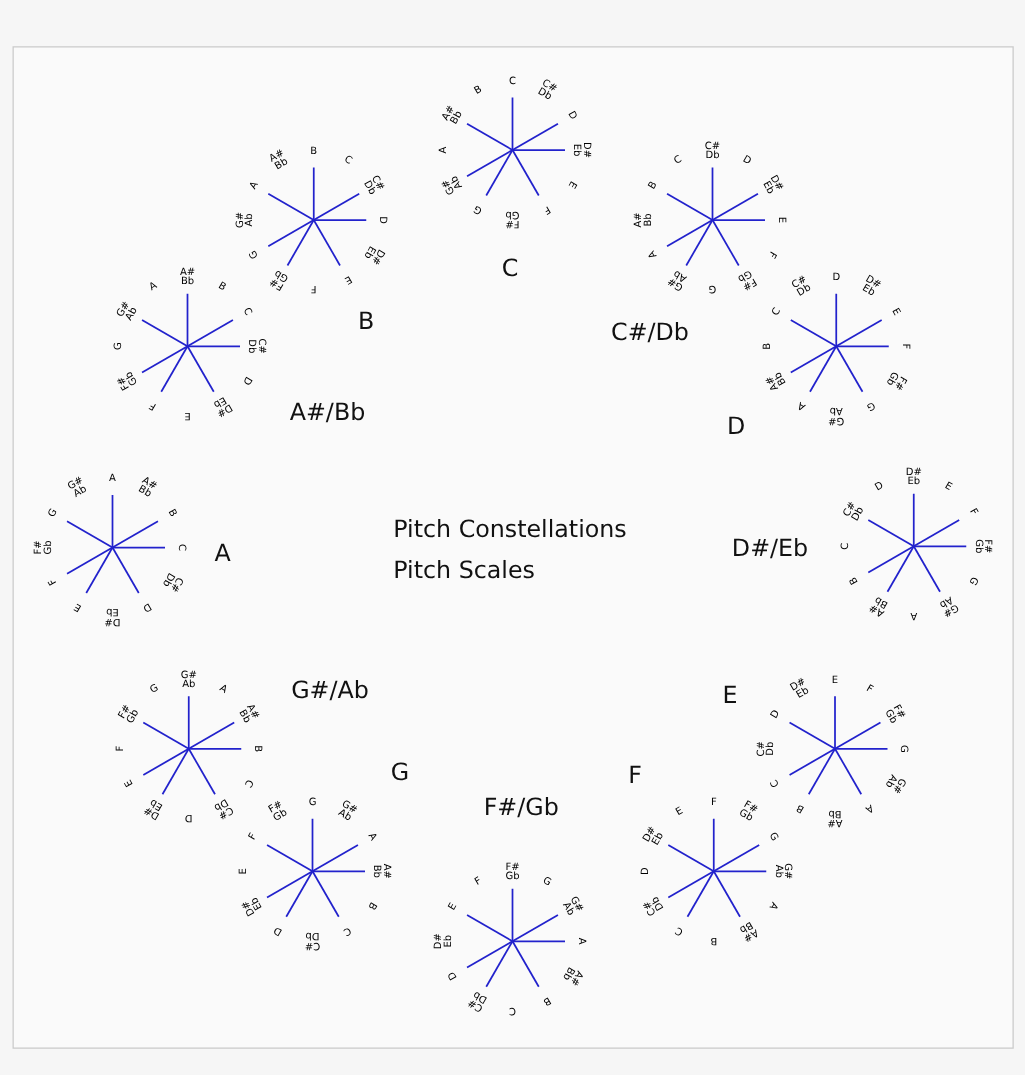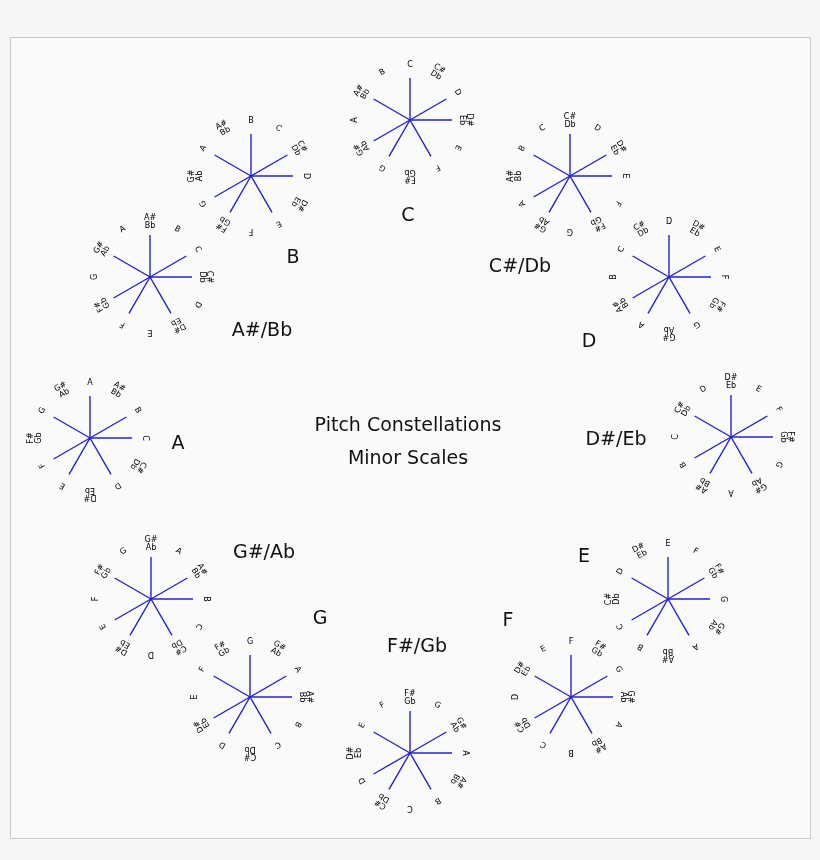--- a/index.html
+++ b/index.html
@@ -29,21 +29,20 @@
     top: 0;
   }
   svg text {
     font-family: "DejaVu Sans", "Liberation Sans", sans-serif;
   }
   .title {
     position: absolute;
     left: 408px;
     top: 441px;
     transform: translate(-50%, -50%);
-    text-align: center;
     color: #111111;
     font-size: 19px;
     line-height: 1.75;
     white-space: nowrap;
   }
 </style>
 </head>
 <body>
 
 <div class="figure">
@@ -309,15 +308,15 @@
         <text transform="translate(223.00 224.50) rotate(210)" text-anchor="middle" font-size="8" fill="#000000"><tspan x="0" y="-1">F#</tspan><tspan x="0" y="6.5">Gb</tspan></text>
         <text transform="translate(202.50 204.00) rotate(240)" text-anchor="middle" font-size="8" fill="#000000"><tspan x="0" y="3">G</tspan></text>
         <text transform="translate(195.00 176.00) rotate(270)" text-anchor="middle" font-size="8" fill="#000000"><tspan x="0" y="-1">G#</tspan><tspan x="0" y="6.5">Ab</tspan></text>
         <text transform="translate(202.50 148.00) rotate(300)" text-anchor="middle" font-size="8" fill="#000000"><tspan x="0" y="3">A</tspan></text>
         <text transform="translate(223.00 127.50) rotate(330)" text-anchor="middle" font-size="8" fill="#000000"><tspan x="0" y="-1">A#</tspan><tspan x="0" y="6.5">Bb</tspan></text>
         <text x="293" y="263" text-anchor="middle" font-size="19" fill="#111111">B</text>
       </g>
     </svg>
   <div class="title">
     <div>Pitch Constellations</div>
-    <div>Minor Scales</div>
+    <div>Pitch Scales</div>
   </div>
 </div>
 
 </body></html>

